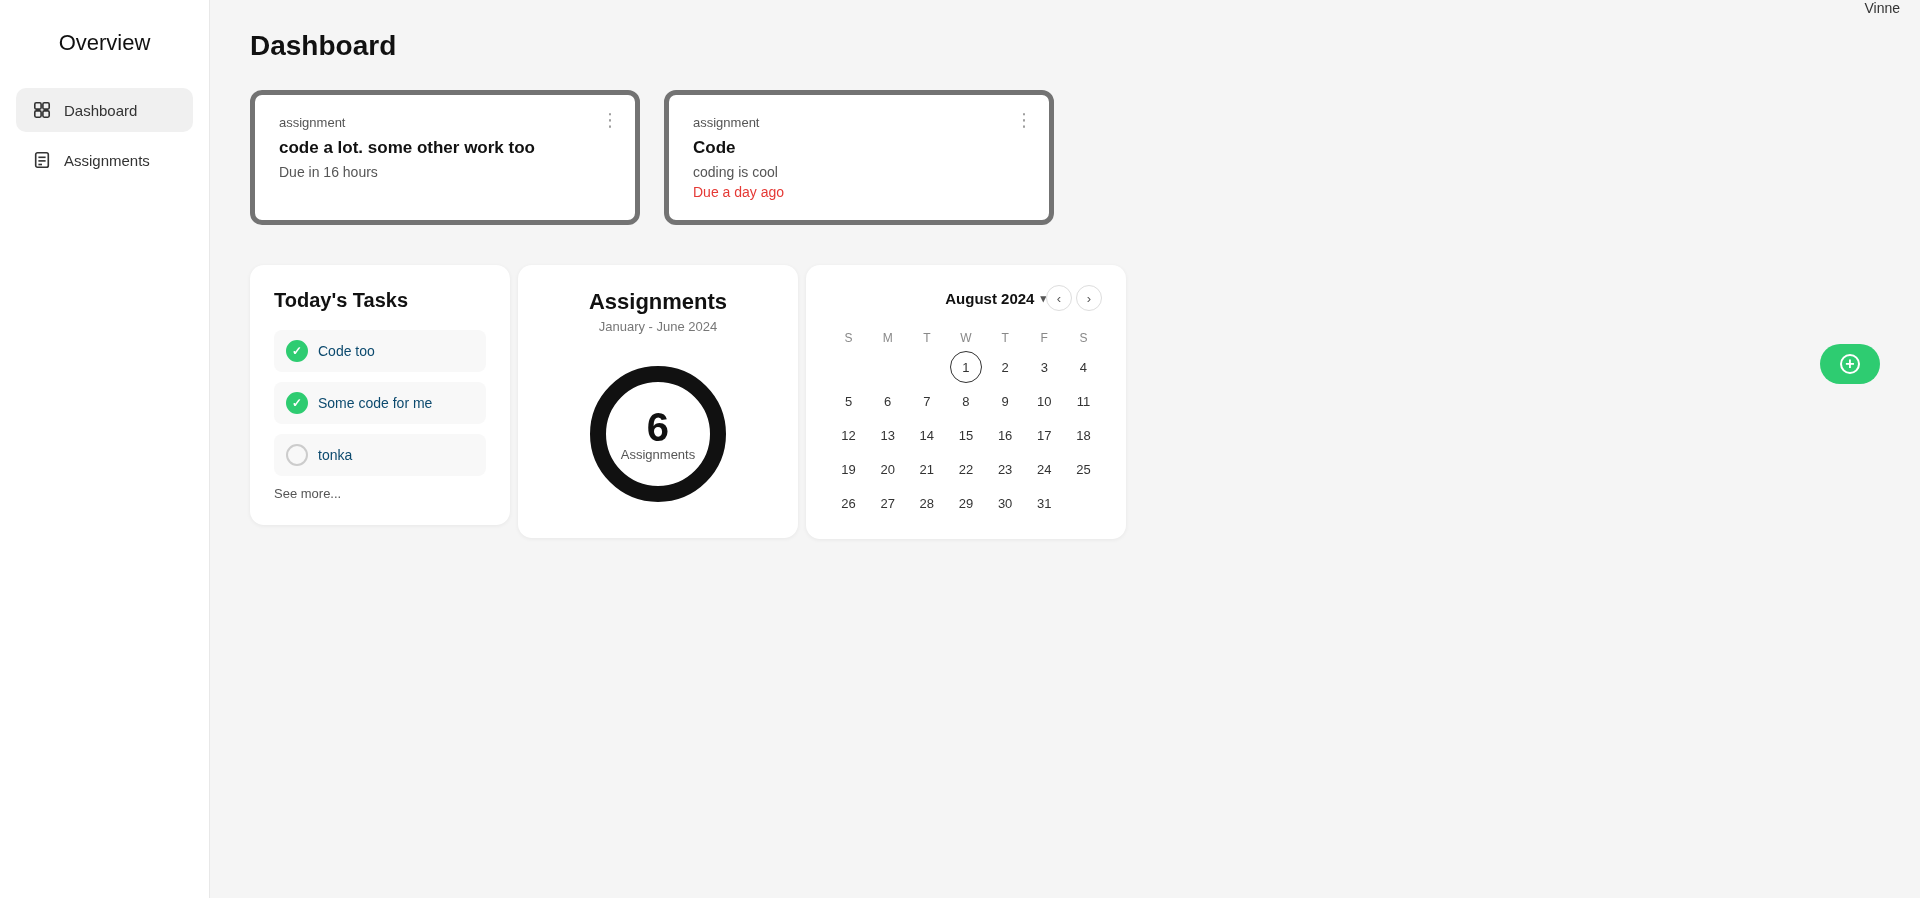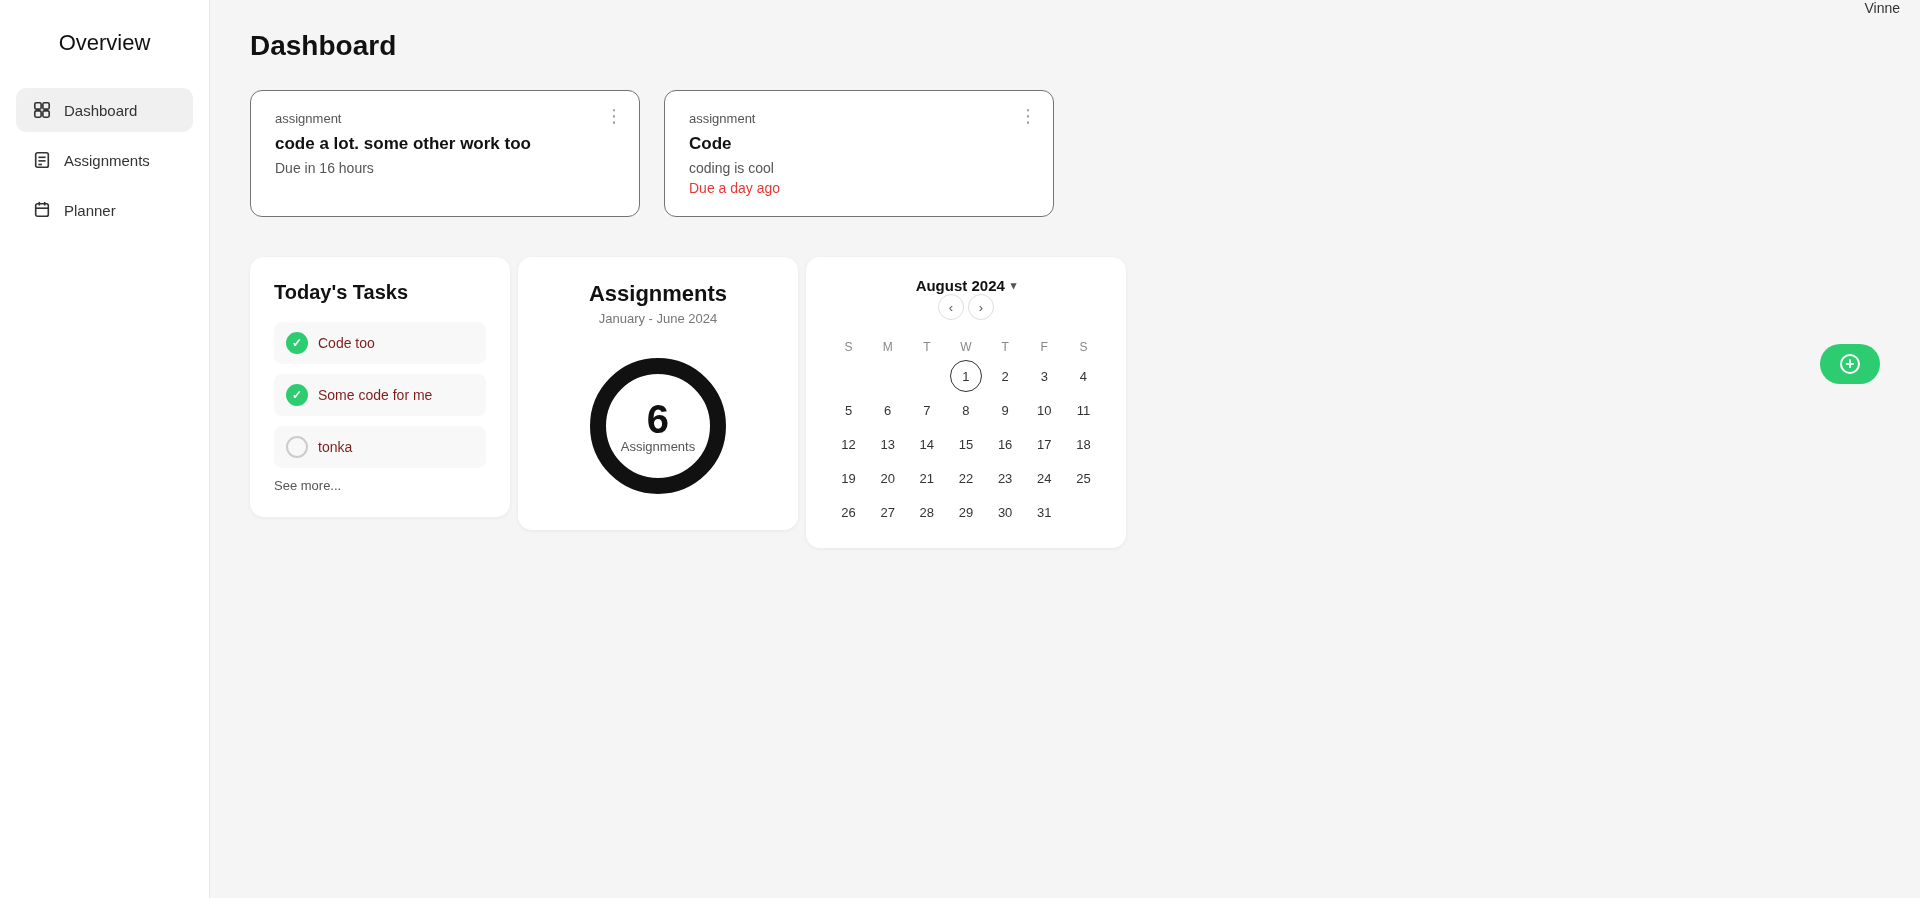--- a/index.html
+++ b/index.html
@@ -69,21 +69,21 @@
     }
 
     
     .cards-row {
       display: flex;
       gap: 24px;
       margin-bottom: 40px;
     }
     .assignment-card {
       background: #fff;
-      border: 1px solid #737373;
+      border: 5px solid #737373;
       border-radius: 12px;
       padding: 20px 24px;
       width: 390px;
       position: relative;
     }
     .card-type {
       font-size: 13px;
       color: #555;
       margin-bottom: 8px;
     }
@@ -137,21 +137,21 @@
     }
     .task-item {
       display: flex;
       align-items: center;
       gap: 10px;
       background: #f8f8f8;
       border-radius: 8px;
       padding: 10px 12px;
       margin-bottom: 10px;
       font-size: 14px;
-      color: #7f1d1d;
+      color: #0c4a6e;
     }
     .task-check {
       width: 22px;
       height: 22px;
       border-radius: 50%;
       border: 2px solid #ccc;
       display: flex;
       align-items: center;
       justify-content: center;
       flex-shrink: 0;
@@ -222,23 +222,22 @@
     .calendar-card {
       background: #fff;
       border-radius: 14px;
       padding: 20px 24px;
       width: 320px;
       box-shadow: 0 1px 4px rgba(0,0,0,0.06);
     }
     .calendar-header {
       display: flex;
       align-items: center;
-      justify-content: flex-start;
+      justify-content: flex-end;
       margin-bottom: 16px;
-      flex-direction: column;
     }
     .calendar-month {
       display: flex;
       align-items: center;
       gap: 6px;
       font-size: 15px;
       font-weight: 600;
       color: #111;
     }
     .cal-nav {
@@ -348,31 +347,20 @@
         <rect x="3" y="2" width="14" height="16" rx="2"></rect>
         <line x1="6" y1="7" x2="14" y2="7"></line>
         <line x1="6" y1="11" x2="14" y2="11"></line>
         <line x1="6" y1="15" x2="10" y2="15"></line>
       </svg>
     </span>
     <span>Assignments</span>
   </div>
 
 
-  <div class="sidebar-item">
-    <span class="sidebar-icon">
-      <svg width="18" height="18" viewBox="0 0 20 20" fill="none" stroke="#333" stroke-width="1.8">
-        <rect x="3" y="3" width="14" height="14" rx="2"></rect>
-        <line x1="7" y1="1" x2="7" y2="5"></line>
-        <line x1="13" y1="1" x2="13" y2="5"></line>
-        <line x1="3" y1="8" x2="17" y2="8"></line>
-      </svg>
-    </span>
-    <span>Planner</span>
-  </div>
 
 </div>
 
 <div class="main">
   <div class="top-bar">Vinne</div>
   <h1 class="page-title">Dashboard</h1>
 
   <div class="cards-row">
 
     <div class="assignment-card">

